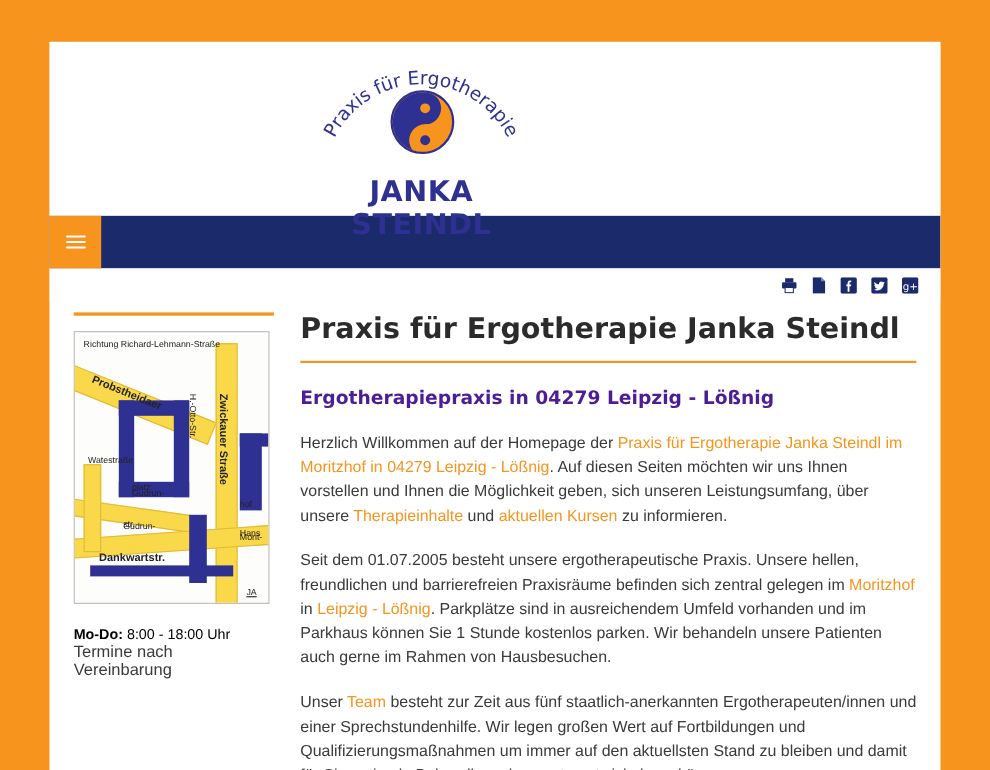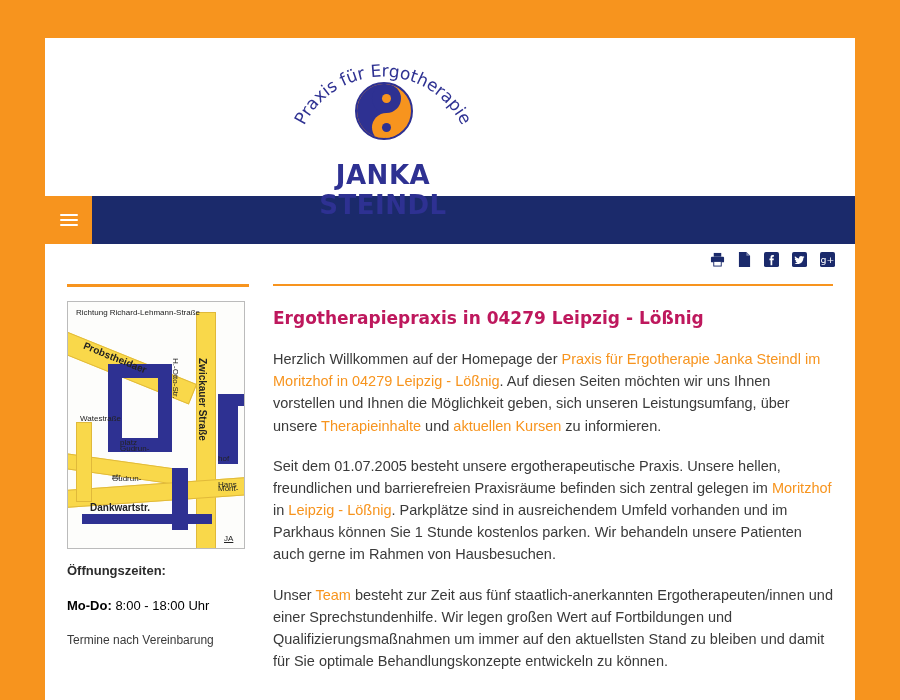--- a/index.html
+++ b/index.html
@@ -206,42 +206,42 @@
     font-size: 13px;
     font-weight: bold;
     color: #2b2b2b;
   }
   .hours-row {
     margin-top: 20px;
     font-size: 13px;
     color: #000000;
   }
   .hours-row b { display: inline-block; min-width: 40px; font-weight: bold; }
-  .hours-note { margin-top: 20px; font-size: 12px; color: #3a3a3a; }
+  .hours-note { margin-top: 0; font-size: 15px; color: #3a3a3a; }
 
   
   .main {
     flex: 1;
     padding-left: 24px;
   }
   h1.page-title {
     font-size: 26px;
     font-weight: bold;
     color: #2b2b2b;
     margin: 0 0 14px 0;
     font-family: "DejaVu Sans", sans-serif;
   }
   .rule-orange-main {
     height: 2px;
     background: #f7941e;
     margin-bottom: 22px;
   }
   h2.sub {
     font-size: 17px;
-    color: #be185d;
+    color: #4c1d95;
     margin: 0 0 20px 0;
     font-weight: bold;
     font-family: "DejaVu Sans", sans-serif;
   }
   p.body {
     font-size: 14.5px;
     line-height: 1.53;
     color: #3a3a3a;
     margin: 0 0 18px 0;
   }
@@ -353,29 +353,29 @@
           <span class="m-label" style="left:52px; top:136px;">platz</span>
           <span class="m-label" style="left:44px; top:172px;">Gudrun-</span>
           <span class="m-label" style="left:44px; top:170px;">str.</span>
           <span class="m-label" style="left:150px; top:142px;margin-top:40px;">Morit-</span>
           <span class="m-label" style="left:150px; top:152px;">hof</span>
           <span class="m-label" style="left:150px; top:178px;">Hans</span>
           <span class="m-label b" style="left:22px; top:200px;">Dankwartstr.</span>
           <span class="m-label" style="left:156px; top:232px;text-decoration:underline;">JA</span>
         </div>
 
-        <div class="hours-title">Öffnungszeiten:</div>
         <div class="hours-row">
           <b>Mo-Do:</b>
           <span>8:00 - 18:00 Uhr</span>
         </div>
         <div class="hours-note">Termine nach Vereinbarung</div>
       </div>
 
       <div class="main">
+        <h1 class="page-title">Praxis für Ergotherapie Janka Steindl</h1>
         <div class="rule-orange-main"></div>
         <h2 class="sub">Ergotherapiepraxis in 04279 Leipzig - Lößnig</h2>
 
         <p class="body">Herzlich Willkommen auf der Homepage der <a class="lnk">Praxis für Ergotherapie Janka Steindl im Moritzhof in 04279 Leipzig - Lößnig</a>. Auf diesen Seiten möchten wir uns Ihnen vorstellen und Ihnen die Möglichkeit geben, sich unseren Leistungsumfang, über unsere <a class="lnk">Therapieinhalte</a> und <a class="lnk">aktuellen Kursen</a> zu informieren.</p>
         <p class="body">Seit dem 01.07.2005 besteht unsere ergotherapeutische Praxis. Unsere hellen, freundlichen und barrierefreien Praxisräume befinden sich zentral gelegen im <a class="lnk">Moritzhof</a> in <a class="lnk">Leipzig - Lößnig</a>. Parkplätze sind in ausreichendem Umfeld vorhanden und im Parkhaus können Sie 1 Stunde kostenlos parken. Wir behandeln unsere Patienten auch gerne im Rahmen von Hausbesuchen.</p>
         <p class="body">Unser <a class="lnk">Team</a> besteht zur Zeit aus fünf staatlich-anerkannten Ergotherapeuten/innen und einer Sprechstundenhilfe. Wir legen großen Wert auf Fortbildungen und Qualifizierungsmaßnahmen um immer auf den aktuellsten Stand zu bleiben und damit für Sie optimale Behandlungskonzepte entwickeln zu können.</p>
       </div>
     </div>
 
   </div>

